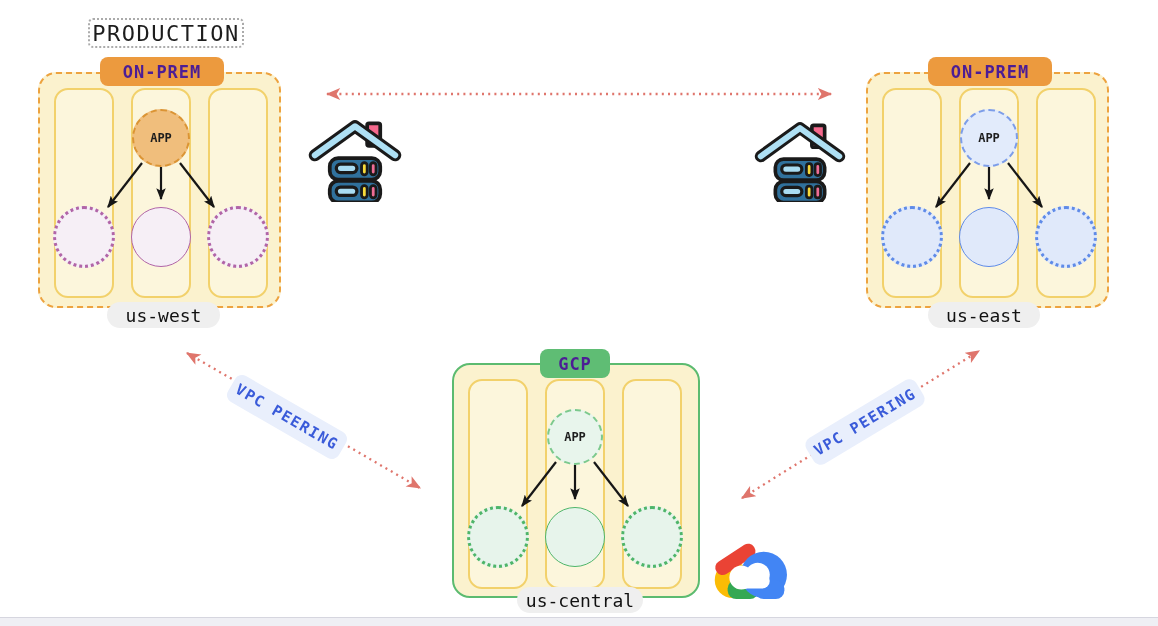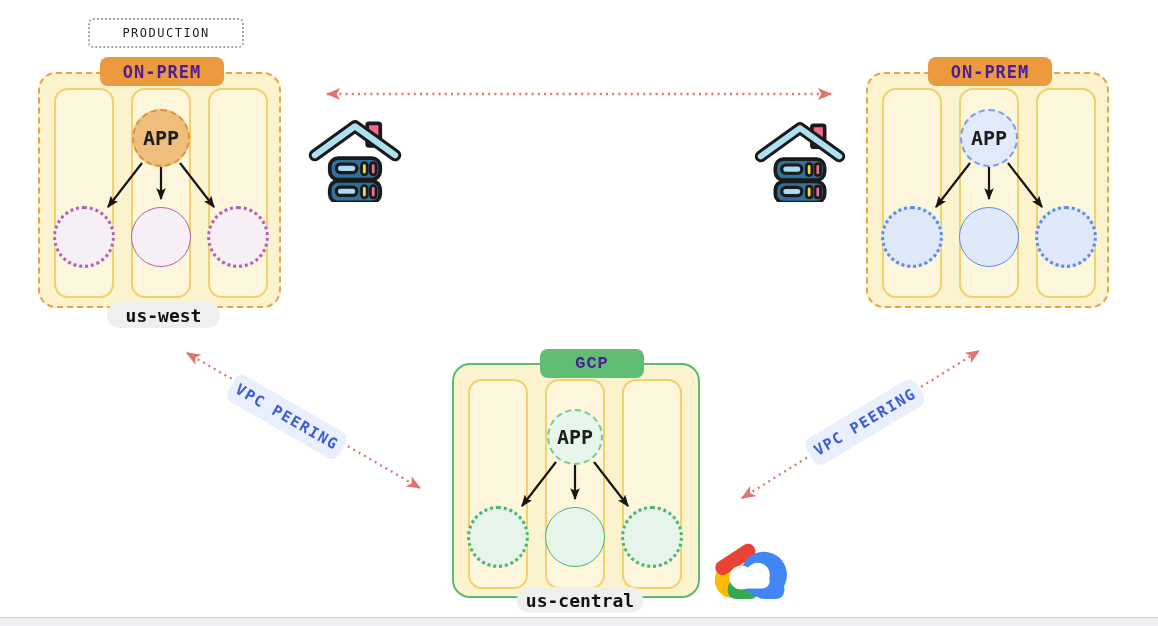--- a/index.html
+++ b/index.html
@@ -2,51 +2,51 @@
 <html style="--onprem_badge: #EC9A3E; --gcp_badge: #5FBD74; --container_fill: #FBF2CE; --container_border_orange: #EDA33F; --container_border_green: #5CBB70; --column_border: #F2D16B; --column_fill: #FCF6DC; --label_box_border: #ABABAB; --pill_bg: #EFEFEF; --arrow_black: #161616; --arrow_red: #DF756C; --vpc_text: #3A5BD9; --vpc_bg: #E9EFFC; --west_accent: #B165A8; --west_fill: #F6EFF6; --west_app_fill: #F0BE7C; --west_app_border: #DB9434; --east_accent: #5F8BE8; --east_fill: #E0E9FA; --east_app_fill: #E2EBFB; --east_app_border: #7C9DE9; --central_accent: #4EB56A; --central_fill: #E7F4EB; --central_app_fill: #E8F5EC; --central_app_border: #7BC98D; --bottom_bar: #EFEFF4; --bottom_bar_border: #D6D6DF;"><head>
 <meta charset="utf-8">
 <style>
   html,body{margin:0;padding:0;background:#fff;}
   .stage{position:relative;width:1158px;height:626px;background:#fff;overflow:hidden;
          font-family:"DejaVu Sans Mono", monospace;}
 
   .envbox{position:absolute;height:30px;background:#fff;
           border:2px dotted var(--label_box_border,#ABABAB);border-radius:5px;
           display:flex;align-items:center;justify-content:center;
-          font-size:12px;font-weight:500;letter-spacing:1.5px;color:#1d1d1d;z-index:4;box-sizing:border-box;}
+          font-size:22px;font-weight:500;letter-spacing:1.5px;color:#1d1d1d;z-index:4;box-sizing:border-box;}
 
   .badge{position:absolute;height:29px;border-radius:8px;display:flex;align-items:center;justify-content:center;
          color:#4c1d95;font-weight:700;font-size:17px;letter-spacing:1px;z-index:4;}
   .badge.orange{background:var(--onprem_badge,#EC9A3E);}
   .badge.green{background:var(--gcp_badge,#5FBD74);}
 
   .container{position:absolute;border-radius:18px;background:var(--container_fill,#FBF2CE);box-sizing:border-box;z-index:1;}
   .container.orange{border:2px dashed var(--container_border_orange,#EDA33F);}
   .container.green{border:2.5px solid var(--container_border_green,#5CBB70);}
 
   .col{position:absolute;width:60px;height:210px;top:14px;
        border:2px solid var(--column_border,#F2D16B);border-radius:14px;
        background:var(--column_fill,#FCF6DC);box-sizing:border-box;}
   .col.c1{left:14px}.col.c2{left:91px}.col.c3{left:168px}
 
   .node{position:absolute;border-radius:50%;box-sizing:border-box;display:flex;align-items:center;justify-content:center;
-        font-weight:700;font-size:20px;color:#1d1d1d;z-index:3;}
+        font-weight:700;font-size:12px;color:#1d1d1d;z-index:3;}
   .app-west{background:var(--west_app_fill,#F0BE7C);border:2px dashed var(--west_app_border,#DB9434);}
   .dot-west{background:var(--west_fill,#F6EFF6);border:3px dotted var(--west_accent,#B165A8);}
   .solid-west{background:var(--west_fill,#F6EFF6);border:1.5px solid var(--west_accent,#B165A8);}
   .app-east{background:var(--east_app_fill,#E2EBFB);border:2px dashed var(--east_app_border,#7C9DE9);}
   .dot-east{background:var(--east_fill,#E0E9FA);border:3px dotted var(--east_accent,#5F8BE8);}
   .solid-east{background:var(--east_fill,#E0E9FA);border:1.5px solid var(--east_accent,#5F8BE8);}
   .app-central{background:var(--central_app_fill,#E8F5EC);border:2px dashed var(--central_app_border,#7BC98D);}
   .dot-central{background:var(--central_fill,#E7F4EB);border:3px dotted var(--central_accent,#4EB56A);}
   .solid-central{background:var(--central_fill,#E7F4EB);border:1.5px solid var(--central_accent,#4EB56A);}
 
   .pill{position:absolute;height:26px;background:var(--pill_bg,#EFEFEF);border-radius:13px;
         display:flex;align-items:center;justify-content:center;
-        font-weight:700;font-size:18px;color:#111;z-index:4;}
+        font-weight:400;font-size:18px;color:#111;z-index:4;}
 
   .vpc{position:absolute;width:128px;height:30px;background:var(--vpc_bg,#E9EFFC);border-radius:8px;
        color:var(--vpc_text,#3A5BD9);display:flex;align-items:center;justify-content:center;
        font-weight:700;font-size:15px;letter-spacing:1.5px;z-index:6;}
   .vpc.left{left:223px;top:402px;transform:rotate(30deg);}
   .vpc.right{left:801px;top:407px;transform:rotate(-31deg);}
 
   .overlay{position:absolute;left:0;top:0;z-index:5;pointer-events:none;}
   .icon{position:absolute;z-index:2;}
 
@@ -75,27 +75,28 @@
   <div class="container orange" style="left:866px;top:72px;width:243px;height:236px;">
     <div class="col c1"></div>
     <div class="col c2"></div>
     <div class="col c3"></div>
   </div>
   <div class="badge orange" style="left:928px;top:57px;width:124px;">ON-PREM</div>
   <div class="node app-east" style="left:960px;top:109px;width:58px;height:58px;">APP</div>
   <div class="node dot-east" style="left:881px;top:206px;width:62px;height:62px;"></div>
   <div class="node solid-east" style="left:959px;top:207px;width:60px;height:60px;"></div>
   <div class="node dot-east" style="left:1035px;top:206px;width:62px;height:62px;"></div>
+  <div class="pill" style="left:928px;top:302px;width:112px;">us-east</div>
 
   <div class="container green" style="left:452px;top:363px;width:248px;height:235px;">
     <div class="col c1"></div>
     <div class="col c2"></div>
     <div class="col c3"></div>
   </div>
-  <div class="badge green" style="left:540px;top:349px;width:104px;font-family:Liberation Mono, monospace;">GCP</div>
+  <div class="badge green" style="left:540px;top:349px;width:70px;">GCP</div>
   <div class="node app-central" style="left:547px;top:409px;width:56px;height:56px;">APP</div>
   <div class="node dot-central" style="left:467px;top:506px;width:62px;height:62px;"></div>
   <div class="node solid-central" style="left:545px;top:507px;width:60px;height:60px;"></div>
   <div class="node dot-central" style="left:621px;top:506px;width:62px;height:62px;"></div>
   <div class="pill" style="left:517px;top:587px;width:126px;">us-central</div>
 
   <svg class="icon" style="left:308px;top:116px;" width="94" height="86" viewBox="0 0 100 92">
     <rect x="63" y="8" width="14" height="24" rx="2" fill="#F4688C" stroke="#1A1A1A" stroke-width="4"></rect>
     <path d="M7 42 L50 11 L93 42" stroke="#1A1A1A" stroke-width="13" fill="none" stroke-linecap="round" stroke-linejoin="round"></path>
     <path d="M7 42 L50 11 L93 42" stroke="#AEE0F4" stroke-width="6.5" fill="none" stroke-linecap="round" stroke-linejoin="round"></path>

